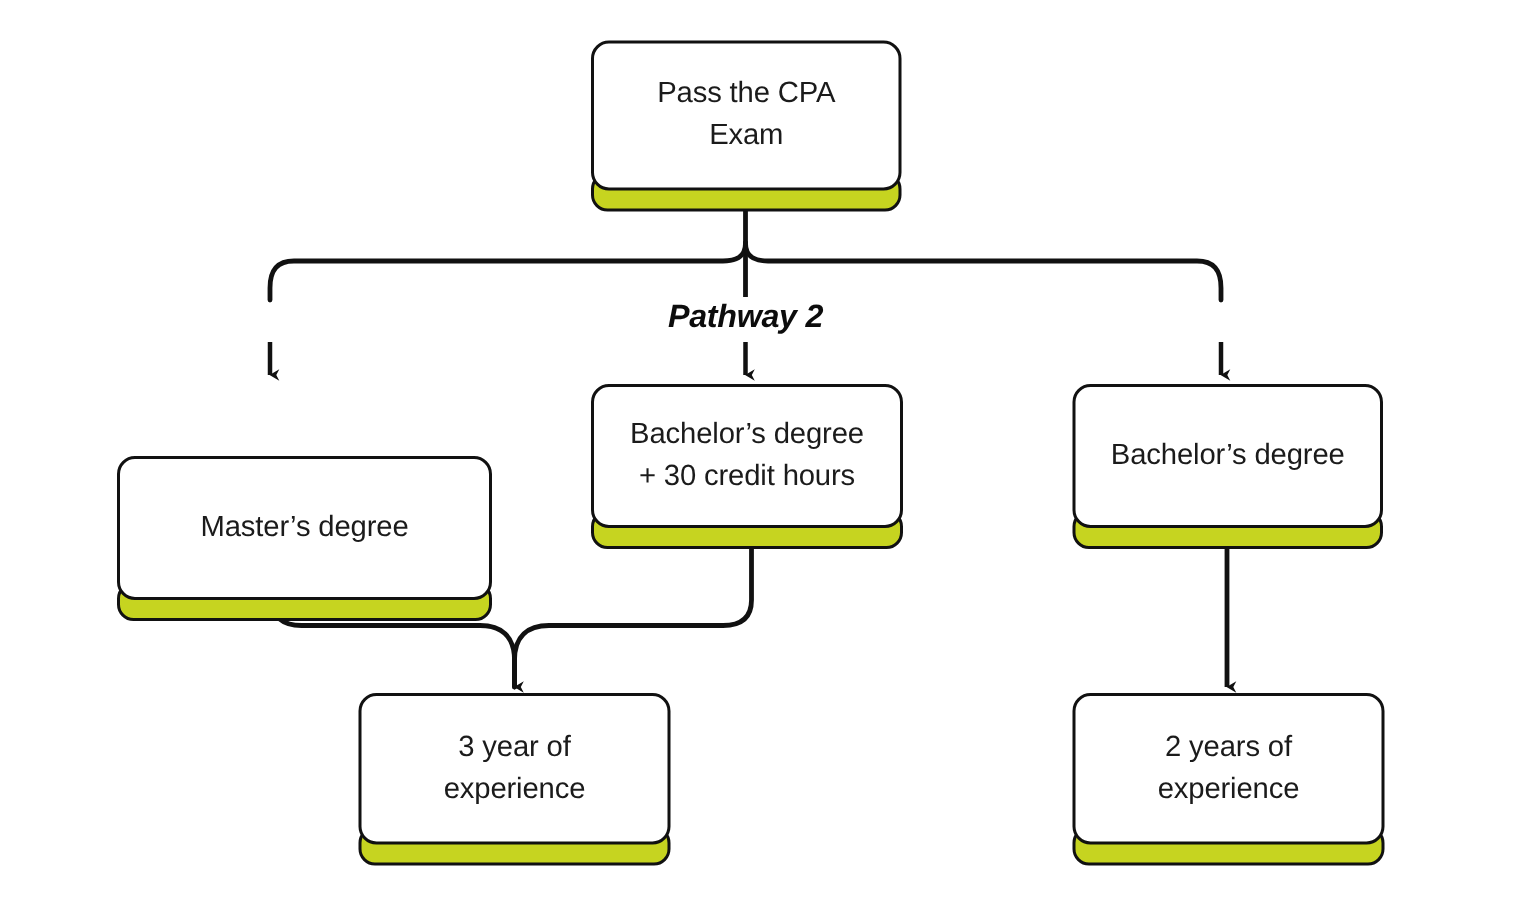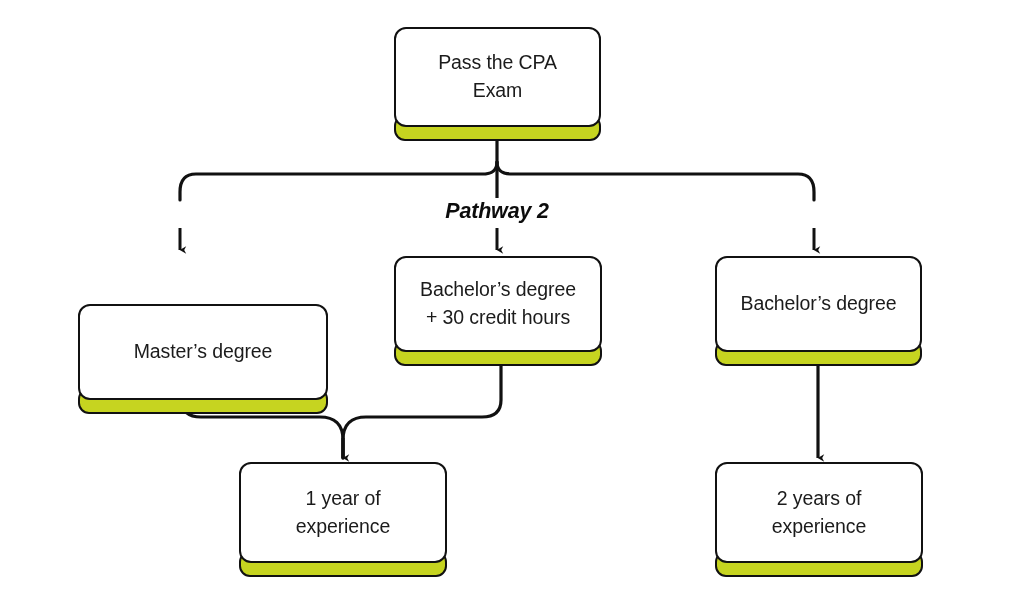--- a/index.html
+++ b/index.html
@@ -164,21 +164,21 @@
   <div class="node" style="left:715px; top:256px; width:207px; height:110px;">
     <div class="node-shadowbar" style="--accent: #c6d420;"></div>
     <div class="node-face">
       <span class="node-label">Bachelor’s degree</span>
     </div>
   </div>
 
   <div class="node" style="left:239px; top:462px; width:208px; height:115px;">
     <div class="node-shadowbar" style="--accent: #c6d420;"></div>
     <div class="node-face">
-      <span class="node-label">1 year of
+      <span class="node-label">3 year of
 experience</span>
     </div>
   </div>
 
   <div class="node" style="left:715px; top:462px; width:208px; height:115px;padding-left:48px;">
     <div class="node-shadowbar" style="--accent: #c6d420;"></div>
     <div class="node-face">
       <span class="node-label">2 years of
 experience</span>
     </div>

